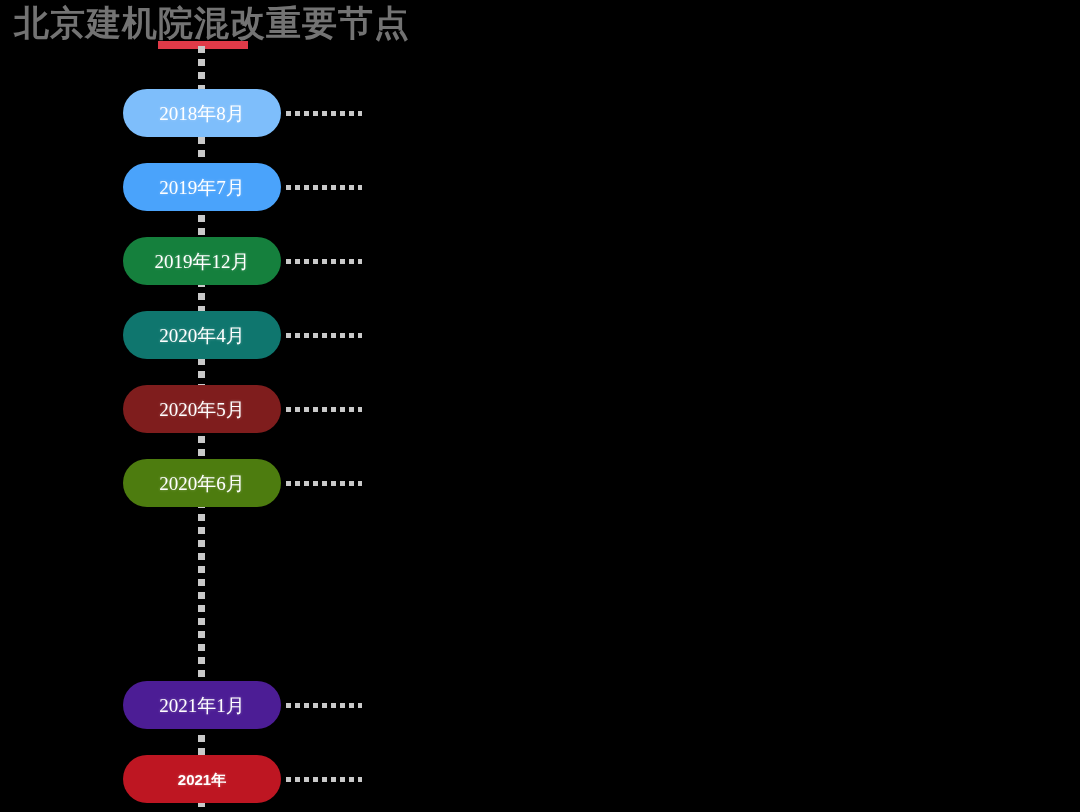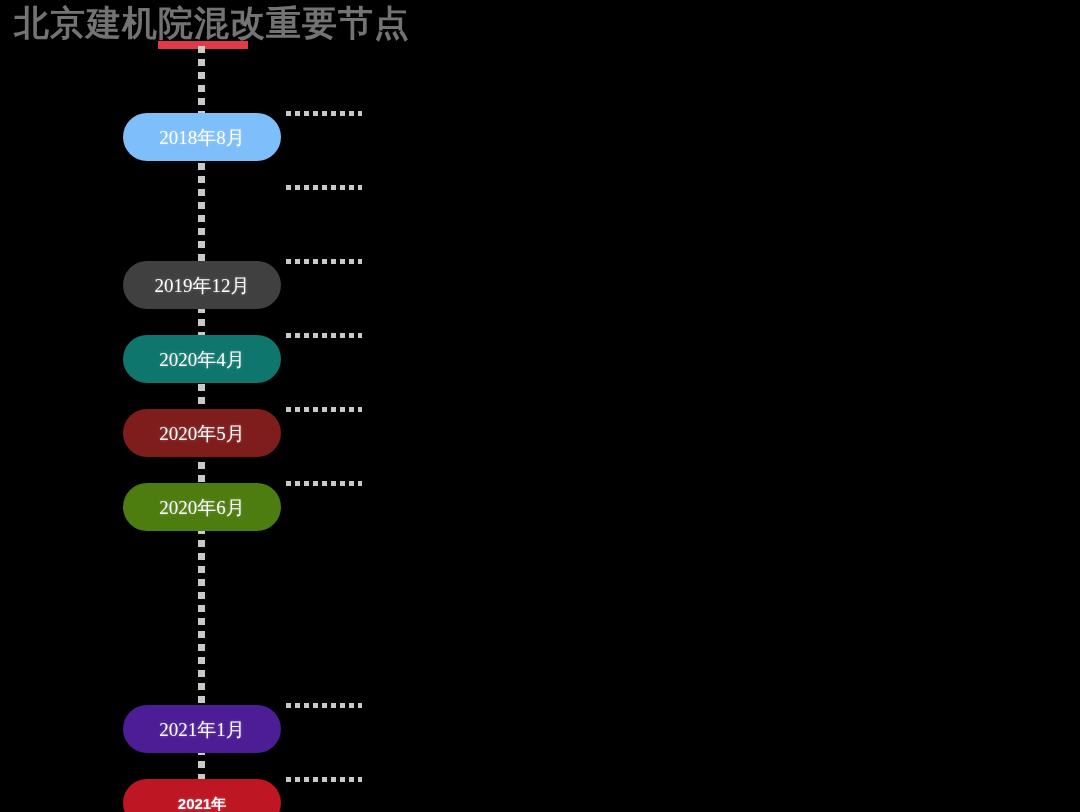--- a/index.html
+++ b/index.html
@@ -85,21 +85,20 @@
     border-radius: 24px;
     display: flex;
     align-items: center;
     justify-content: center;
     box-sizing: border-box;
     color: #ffffff;
     font-size: 19px;
     line-height: 1;
     white-space: nowrap;
     text-shadow: 0 0 3px rgba(255,255,255,0.35);
-    margin-top: 24px;
   }
 
   .pill.highlight {
     font-family: "Liberation Sans", "DejaVu Sans", sans-serif;
     font-weight: bold;
     font-size: 15px;
   }
 
   .connector {
     position: absolute;
@@ -125,24 +124,25 @@
   <div class="title-underline"></div>
 
   <div class="spine"></div>
 
   <div class="timeline">
       <div class="row" style="top: 89px;">
         <div class="pill" style="background: rgb(126, 190, 251);">2018年8月</div>
         <div class="connector"></div>
       </div>
       <div class="row" style="top: 163px;">
+        <div class="pill" style="background: rgb(74, 163, 251);">2019年7月</div>
         <div class="connector"></div>
       </div>
       <div class="row" style="top: 237px;">
-        <div class="pill" style="background: #404040;">2019年12月</div>
+        <div class="pill" style="background: #15803d;">2019年12月</div>
         <div class="connector"></div>
       </div>
       <div class="row" style="top: 311px;">
         <div class="pill" style="background: #0f766e;">2020年4月</div>
         <div class="connector"></div>
       </div>
       <div class="row" style="top: 385px;">
         <div class="pill" style="background: #7f1d1d;">2020年5月</div>
         <div class="connector"></div>
       </div>

